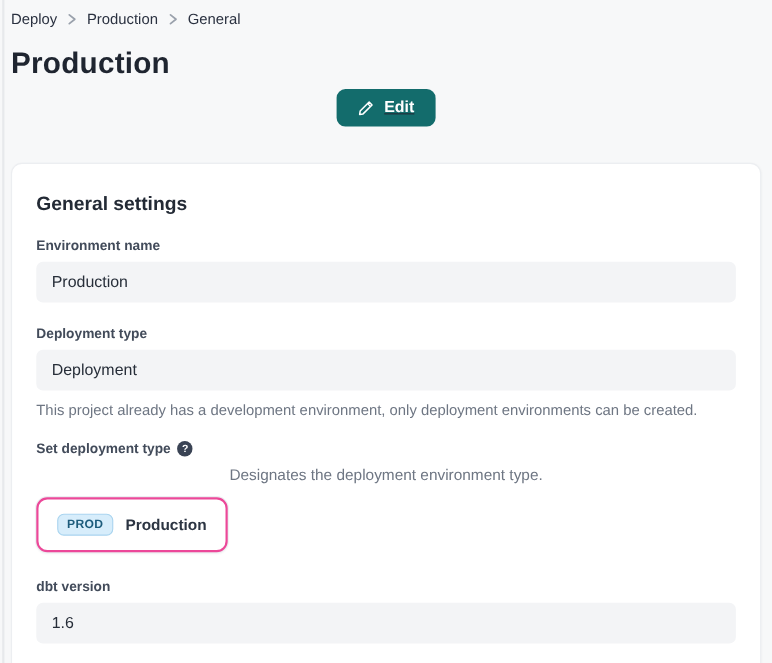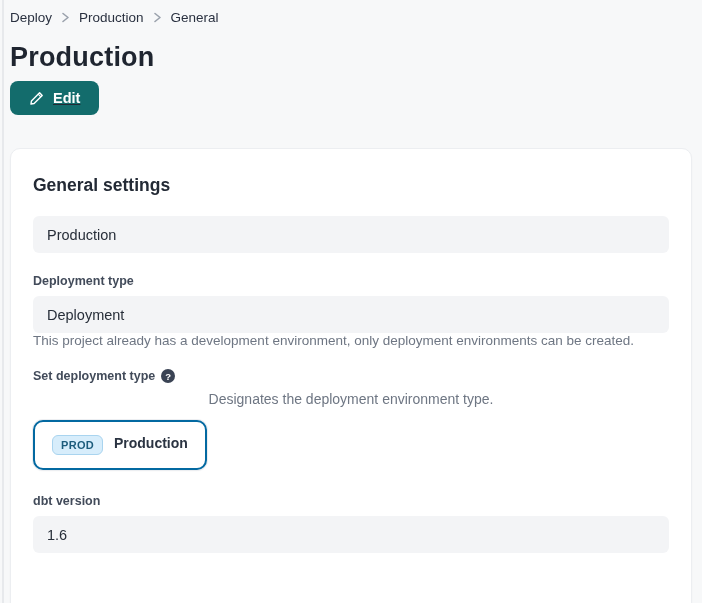--- a/index.html
+++ b/index.html
@@ -37,21 +37,21 @@
   .page-title {
     margin-top: 17px;
     font-size: 27px;
     font-weight: 700;
     color: #1f2530;
     letter-spacing: 0.2px;
   }
   
   .toolbar {
     display: flex;
-    justify-content: flex-start;
+    justify-content: center;
     margin-top: 8px;
     padding-right: 0px;
     text-decoration: underline;
   }
   .edit-btn {
     display: inline-flex;
     align-items: center;
     gap: 9px;
     background: #136c6c;
     color: #ffffff;
@@ -106,20 +106,21 @@
     height: 37px;
     background: #f3f4f6;
     border-radius: 6px;
     padding: 0 14px;
     font-size: 14.5px;
     color: #272e39;
     display: flex;
     align-items: center;
   }
   .helper-text {
+    margin-top: 10px;
     font-size: 13.5px;
     color: #6e7683;
   }
   .field-desc {
     font-size: 14px;
     color: #6e7683;
     margin-bottom: 13px;
     text-align: center;
   }
   
@@ -135,24 +136,25 @@
     border: none;
     border-radius: 8px;
     padding: 14px 21px;
     font-size: 14px;
     font-weight: 700;
     color: #2b3442;
     cursor: pointer;
   }
   .toggle-btn.selected {
     background: #ffffff;
-    border: 2px solid #0369a1;
+    border: 2px solid #ec4899;
     border-radius: 10px;
     padding: 13px 17px;
     display: inline-flex;
+    align-items: center;
     gap: 11px;
     box-shadow: 0 0 0 1px #eceef1, 0 1px 2px rgba(20,25,35,0.05);
   }
   .env-badge {
     background: #d7edfb;
     border: 1px solid #a9d4ef;
     border-radius: 6px;
     padding: 3px 8px;
     font-size: 11px;
     font-weight: 700;
@@ -195,20 +197,21 @@
       </span>
       <span>Edit</span>
     </button>
   </div>
 
   <section class="card">
 
     <h2 class="card-heading">General settings</h2>
 
     <div class="field-group">
+      <div class="field-label">Environment name</div>
       <div class="text-input">Production</div>
     </div>
 
     <div class="field-group">
       <div class="field-label">Deployment type</div>
       <div class="text-input">Deployment</div>
       <div class="helper-text">This project already has a development environment, only deployment environments can be created.</div>
     </div>
 
     <div class="field-group">

